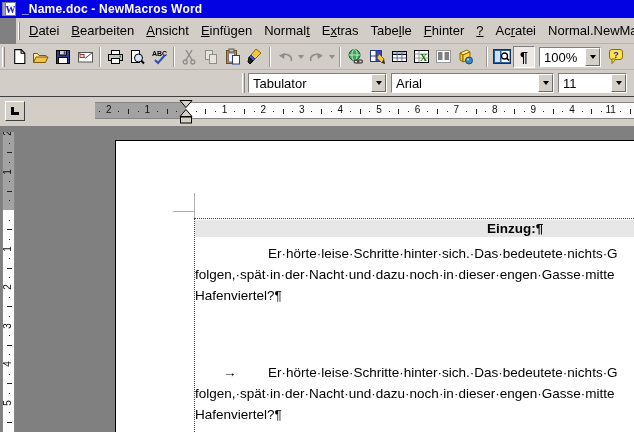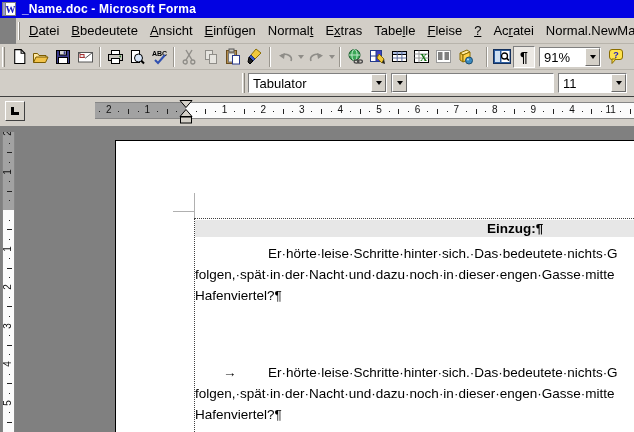--- a/index.html
+++ b/index.html
@@ -94,33 +94,33 @@
 <div id="root">
 
   <div id="titlebar">
     <span class="ticon">
       <svg width="16" height="14" viewBox="0 0 16 14">
         <rect x="0.5" y="0.5" width="13" height="13" fill="#fff" stroke="#808080"></rect>
         <rect x="0.5" y="0.5" width="3" height="13" fill="#9a9ad0" stroke="#808080"></rect>
         <text x="8.5" y="11" text-anchor="middle" font-size="10" font-weight="bold" fill="#2020c0" font-family="Liberation Serif, serif">W</text>
       </svg>
     </span>
-    <span class="ttext">_Name.doc - Microsoft Forma</span>
+    <span class="ttext">_Name.doc - NewMacros Word</span>
   </div>
 
   <div id="menubar" class="dither">
     <span class="mhandle"></span>
     <span class="mi"><span></span><span class="acc">D</span><span>atei</span></span>
-    <span class="mi"><span></span><span class="acc">B</span><span>bedeutete</span></span>
+    <span class="mi"><span></span><span class="acc">B</span><span>earbeiten</span></span>
     <span class="mi"><span></span><span class="acc">A</span><span>nsicht</span></span>
     <span class="mi"><span></span><span class="acc">E</span><span>infügen</span></span>
     <span class="mi"><span>Normal</span><span class="acc">t</span><span></span></span>
     <span class="mi"><span>E</span><span class="acc">x</span><span>tras</span></span>
     <span class="mi"><span>Tabe</span><span class="acc">l</span><span>le</span></span>
-    <span class="mi"><span></span><span class="acc">F</span><span>leise</span></span>
+    <span class="mi"><span></span><span class="acc">F</span><span>hinter</span></span>
     <span class="mi"><span></span><span class="acc">?</span><span></span></span>
     <span class="mi"><span>Ac</span><span class="acc">r</span><span>atei</span></span>
     <span class="mi"><span>Normal.NewMacros.auf5</span><span class="acc"></span><span></span></span>
   </div>
 
   <div id="toolbar1" class="tbrow dither">
     <span class="thandle"></span>
 
     <span class="tbb">
         <svg width="17" height="17" viewBox="0 0 16 16">
@@ -304,21 +304,21 @@
           <circle cx="11.5" cy="7" r="3" fill="none" stroke="#000" stroke-width="1.3"></circle>
           <line x1="13.6" y1="9.1" x2="16" y2="11.5" stroke="#000" stroke-width="1.6"></line>
         </svg>
       </span>
     <span class="tbb pilcrow-btn">
         <span>¶</span>
       </span>
 
     <span style="width:4px;"></span>
     <span class="combo" style="width:62px;">
-      <span class="cval">91%</span>
+      <span class="cval">100%</span>
       <span class="cbtn">
           <span class="arr"></span>
         </span>
     </span>
     <span style="width:4px;"></span>
     <span class="tbb">
         <svg width="16" height="17" viewBox="0 0 16 17">
           <rect x="1.5" y="1.5" width="13" height="10" rx="2.5" fill="#ffe34d" stroke="#8a6d00"></rect>
           <polygon points="4,11 8,11 4,15.5" fill="#ffe34d" stroke="#8a6d00"></polygon>
           <text x="8" y="10" text-anchor="middle" font-size="9" font-weight="bold" fill="#2020c0" font-family="Liberation Sans, sans-serif">?</text>
@@ -330,20 +330,21 @@
     <span style="width:240px;"></span>
     <span class="thandle"></span>
     <span class="combo" style="width:139px;">
       <span class="cval">Tabulator</span>
       <span class="cbtn">
           <span class="arr"></span>
         </span>
     </span>
     <span style="width:4px;"></span>
     <span class="combo" style="width:163px;">
+      <span class="cval">Arial</span>
       <span class="cbtn">
           <span class="arr"></span>
         </span>
     </span>
     <span style="width:4px;"></span>
     <span class="combo" style="width:69px;">
       <span class="cval">11</span>
       <span class="cbtn">
           <span class="arr"></span>
         </span>

